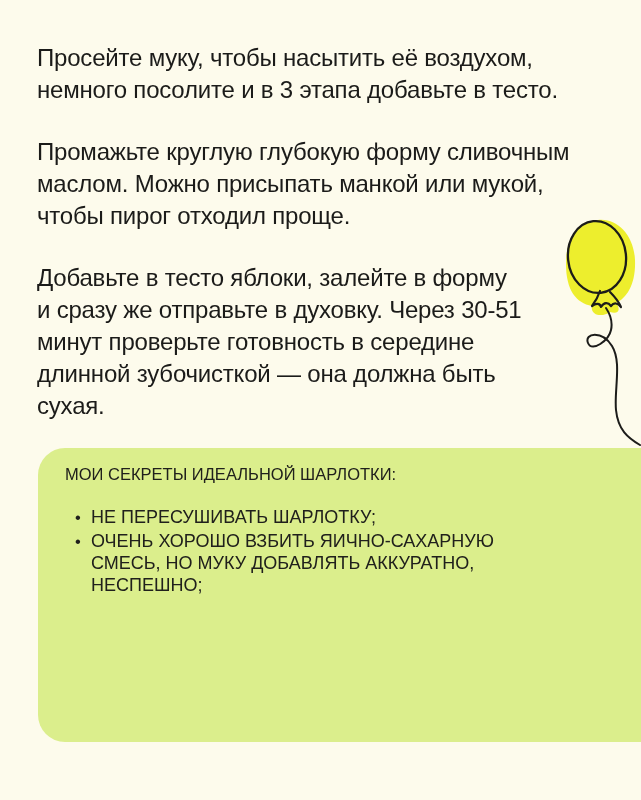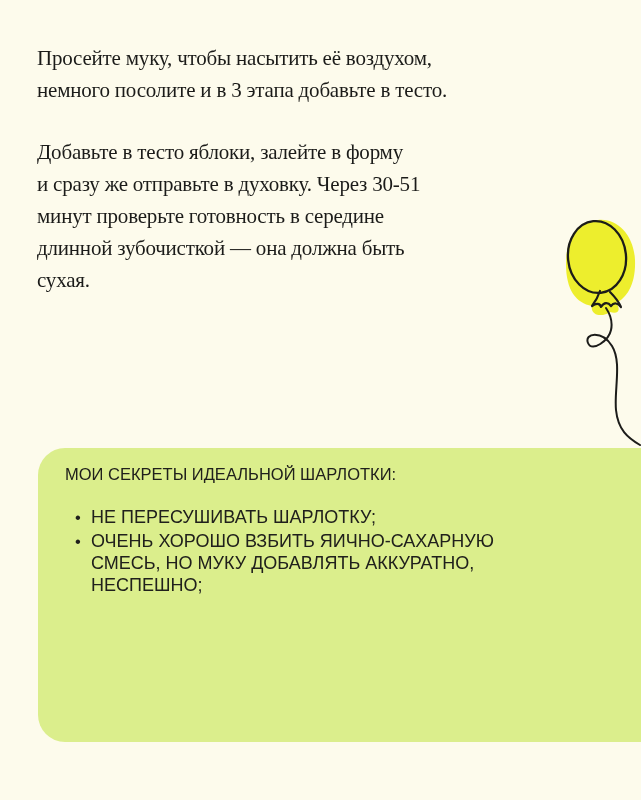--- a/index.html
+++ b/index.html
@@ -16,26 +16,25 @@
     color: #1B1B19;
   }
   .instructions {
     position: absolute;
     left: 37px;
     top: 42px;
     width: 575px;
   }
   .instructions p {
     margin: 0 0 30px 0;
-    font-size: 21px;
+    font-size: 24px;
     line-height: 32px;
     letter-spacing: -0.2px;
     white-space: pre;
     color: #1B1B19;
-    font-family: Liberation Serif, serif;
   }
   .balloon-svg {
     position: absolute;
     left: 540px;
     top: 210px;
     width: 101px;
     height: 260px;
   }
   .tips-box {
     position: absolute;
@@ -79,20 +78,23 @@
     line-height: 22px;
     color: #20201C;
   }
 </style>
 </head>
 <body>
 
 <section class="instructions">
   <p>Просейте муку, чтобы насытить её воздухом,
 немного посолите и в 3 этапа добавьте в тесто.</p>
+  <p>Промажьте круглую глубокую форму сливочным
+маслом. Можно присыпать манкой или мукой,
+чтобы пирог отходил проще.</p>
   <p>Добавьте в тесто яблоки, залейте в форму
 и сразу же отправьте в духовку. Через 30-51
 минут проверьте готовность в середине
 длинной зубочисткой — она должна быть
 сухая.</p>
 </section>
 
 <svg class="balloon-svg" viewBox="0 0 101 260" xmlns="http://www.w3.org/2000/svg" aria-hidden="true">
 
   <path d="M 58 10 C 78 8, 94 26, 95 50 C 96 74, 87 88, 76 93 C 81 99, 79 105, 70 102 C 62 108, 50 105, 52 96 C 36 93, 26 80, 26 54 C 26 28, 38 12, 58 10 Z" fill="#EDEE2D" stroke="none"></path>

